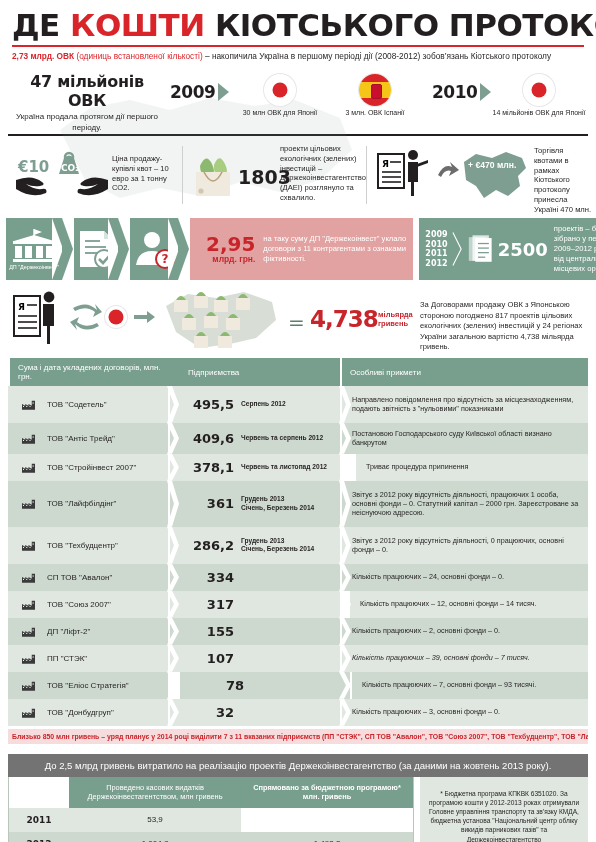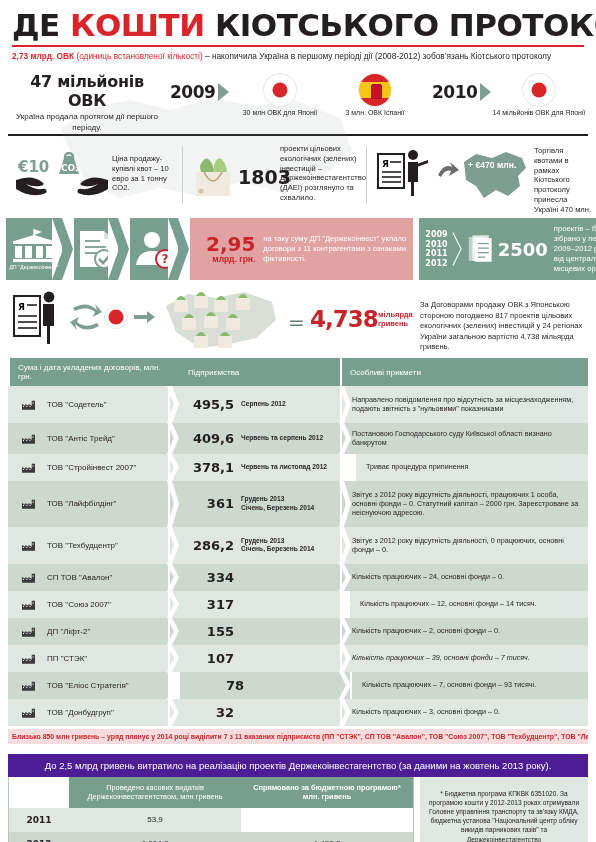--- a/index.html
+++ b/index.html
@@ -103,21 +103,21 @@
   .note{font-size:7.2px;line-height:9.4px;padding-right:6px;}
   .facticon{width:13px;height:11px;margin:0 6px 0 14px;flex:0 0 auto;}
 
   .pinkbar{
     margin:3px 8px 0 8px;background:#f6dcdc;color:#c8252b;
     font-size:6.9px;font-weight:bold;text-align:center;padding:4px 4px;
     white-space:nowrap;overflow:hidden;
   }
 
   
-  .botbar{margin:10px 8px 0 8px;background:#4c1d95;color:#fff;text-align:center;
+  .botbar{margin:10px 8px 0 8px;background:#737373;color:#fff;text-align:center;
      font-size:9.5px;padding:6px 4px;}
   .bot{display:flex;margin:0 8px;}
   .btab{width:404px;}
   .btab .r{display:flex;}
   .btab .hc{background:#789e8e;color:#fff;font-size:7.4px;line-height:9.5px;text-align:center;padding:6px 4px;box-sizing:border-box;}
   .btab .dc{font-size:8px;text-align:center;padding:7px 4px;box-sizing:border-box;}
   .bc0{width:60px;}
   .bc1{width:172px;}
   .bc2{width:172px;}
   .yearlbl{font-family:"DejaVu Sans",sans-serif;font-weight:bold;font-size:9px;}

